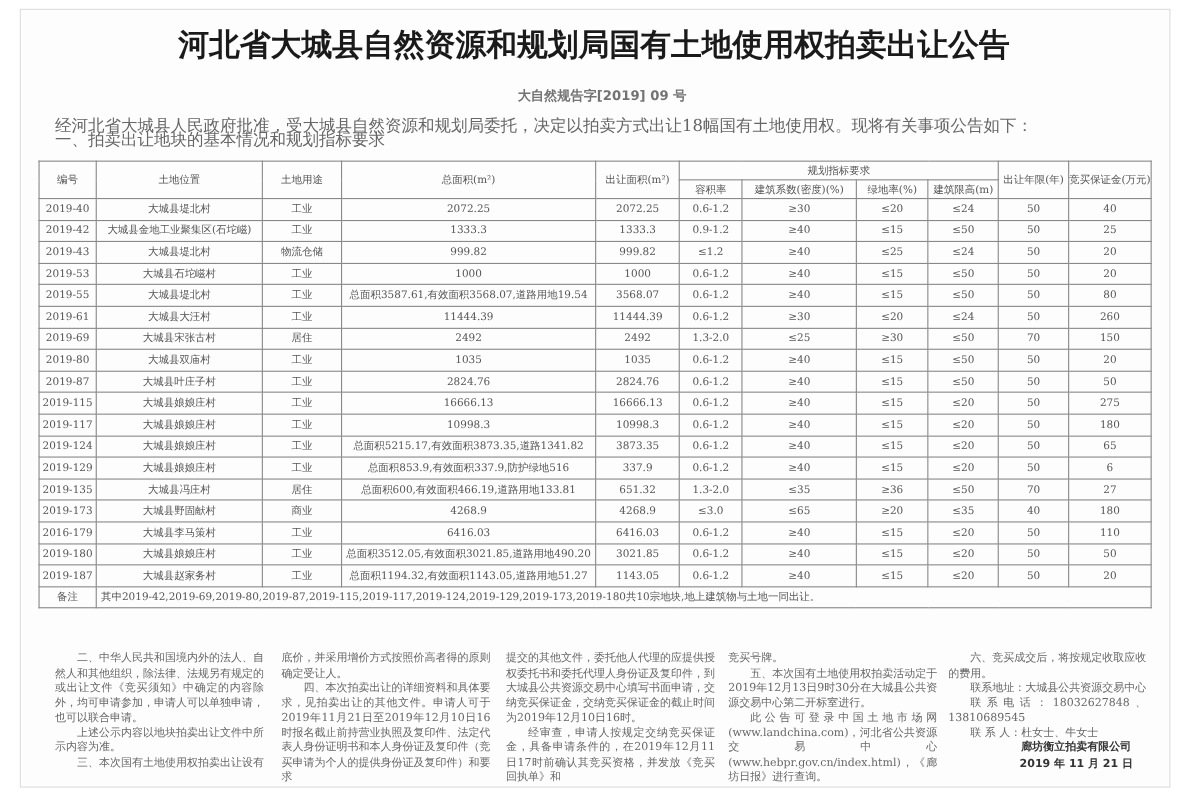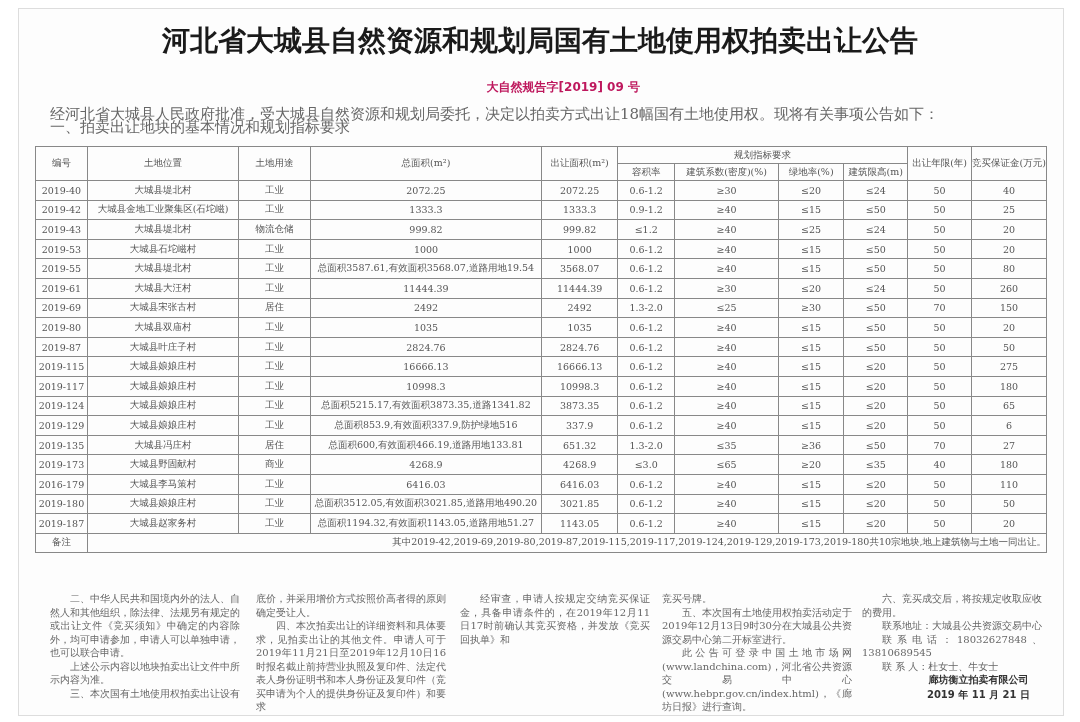--- a/index.html
+++ b/index.html
@@ -1,24 +1,24 @@
 <!DOCTYPE html>
 <html><head>
 <meta charset="utf-8">
 <style>
   html,body{margin:0;padding:0;background:#fff;}
   body{width:1080px;height:722px;position:relative;overflow:hidden;font-family:"DejaVu Serif",serif;color:#555;}
   .page{position:absolute;left:18px;top:8px;width:1044px;height:706px;border:1px solid #ddd;background:#fdfdfd;}
   .title{position:absolute;left:0;top:22px;width:1080px;text-align:center;font-family:"DejaVu Serif",serif;font-weight:bold;font-size:28px;color:#1a1a1a;letter-spacing:0px;}
-  .docno{position:absolute;right:440px;top:79px;font-family:"DejaVu Sans",sans-serif;font-weight:bold;font-size:12px;color:#be185d;}
+  .docno{position:absolute;right:456px;top:79px;font-family:"DejaVu Sans",sans-serif;font-weight:bold;font-size:12px;color:#737373;}
   .intro{position:absolute;left:50px;top:108px;width:960px;font-size:15px;line-height:13px;color:#666;}
   table.land{position:absolute;left:35px;top:146px;width:1012px;border-collapse:collapse;font-size:9.5px;color:#555;padding-left:34px;}
   table.land td, table.land th{border:1px solid #888;text-align:center;font-weight:normal;padding:0;height:18.6px;white-space:nowrap;}
   table.land th{height:16px;}
-  table.land td.note{text-align:right;padding-left:4px;}
+  table.land td.note{text-align:left;padding-left:4px;}
   .cols{position:absolute;left:50px;top:592px;width:1000px;font-size:10px;line-height:13.5px;color:#666;}
   .col{position:absolute;top:0;width:190px;text-align:justify;}
   .col p{margin:0;}
   .ind{text-indent:2em;}
   .sig{position:absolute;right:50px;top:672px;text-align:center;font-family:"DejaVu Sans",sans-serif;font-weight:bold;font-size:10px;line-height:15px;color:#333;}
 </style>
 </head>
 <body>
 
 <div class="page"></div>
@@ -311,20 +311,21 @@
   <div class="col" style="left:0">
     <p class="ind">二、中华人民共和国境内外的法人、自然人和其他组织，除法律、法规另有规定的或出让文件《竞买须知》中确定的内容除外，均可申请参加，申请人可以单独申请，也可以联合申请。</p>
     <p class="ind">上述公示内容以地块拍卖出让文件中所示内容为准。</p>
     <p class="ind">三、本次国有土地使用权拍卖出让设有</p>
   </div>
   <div class="col" style="left:206px">
     <p>底价，并采用增价方式按照价高者得的原则确定受让人。</p>
     <p class="ind">四、本次拍卖出让的详细资料和具体要求，见拍卖出让的其他文件。申请人可于2019年11月21日至2019年12月10日16时报名截止前持营业执照及复印件、法定代表人身份证明书和本人身份证及复印件（竞买申请为个人的提供身份证及复印件）和要求</p>
   </div>
   <div class="col" style="left:410px">
+    <p>提交的其他文件，委托他人代理的应提供授权委托书和委托代理人身份证及复印件，到大城县公共资源交易中心填写书面申请，交纳竞买保证金，交纳竞买保证金的截止时间为2019年12月10日16时。</p>
     <p class="ind">经审查，申请人按规定交纳竞买保证金，具备申请条件的，在2019年12月11日17时前确认其竞买资格，并发放《竞买回执单》和</p>
   </div>
   <div class="col" style="left:612px">
     <p>竞买号牌。</p>
     <p class="ind">五、本次国有土地使用权拍卖活动定于2019年12月13日9时30分在大城县公共资源交易中心第二开标室进行。</p>
     <p class="ind">此公告可登录中国土地市场网(www.landchina.com)，河北省公共资源交易中心(www.hebpr.gov.cn/index.html)，《廊坊日报》进行查询。</p>
   </div>
   <div class="col" style="left:812px;width:180px">
     <p class="ind">六、竞买成交后，将按规定收取应收的费用。</p>
     <p class="ind">联系地址：大城县公共资源交易中心</p>

